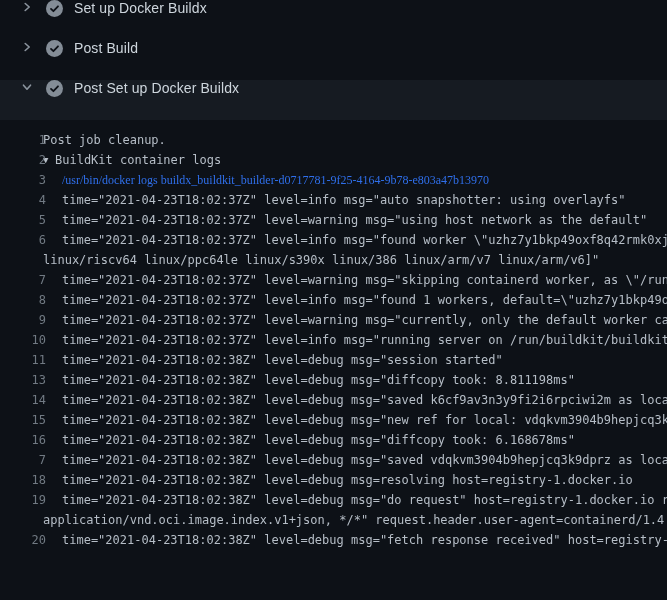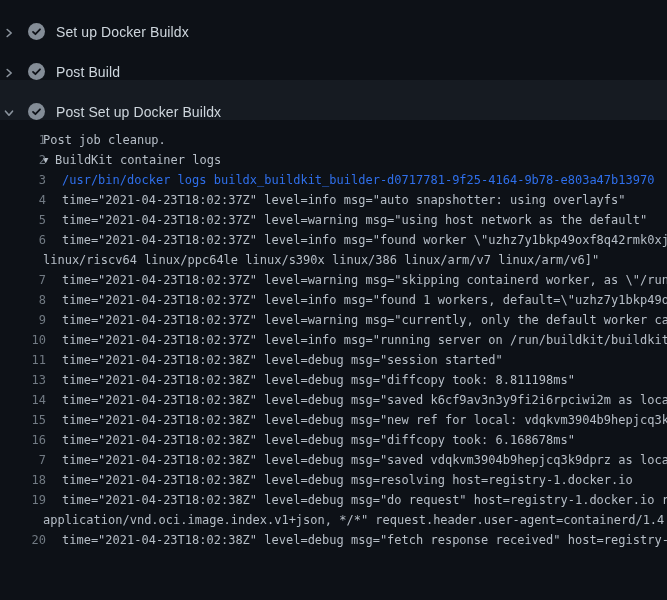--- a/index.html
+++ b/index.html
@@ -15,42 +15,42 @@
   }
   html,body{margin:0;padding:0;}
   body{
     width:667px;height:600px;overflow:hidden;
     background:var(--bg);
     font-family:"Liberation Sans", sans-serif;
   }
   .app{width:667px;height:600px;overflow:hidden;}
   
   .step-row{
-    height:40px;display:flex;align-items:flex-end;
-    padding-left:2px;box-sizing:border-box;cursor:pointer;
+    height:40px;display:flex;align-items:flex-start;
+    padding-left:20px;box-sizing:border-box;cursor:pointer;
   }
   .step-row.expanded{background:var(--highlight);}
   .chev{width:14px;height:14px;flex:0 0 14px;display:flex;align-items:center;justify-content:center;}
   .check{margin-left:12px;flex:0 0 17px;display:flex;}
   .step-label{margin-left:11px;font-size:14px;color:var(--step-text);letter-spacing:.1px;}
   
   .log-area{
     padding-top:10px;
     font-family:"DejaVu Sans Mono","Liberation Mono",monospace;
     font-size:12px;
     overflow:hidden;
   }
   .log-row{position:relative;height:20px;line-height:20px;white-space:pre;}
   .log-num{
     position:absolute;left:0;top:0;width:46px;text-align:right;
     color:var(--line-num);cursor:pointer;
   }
   .log-text{margin-left:43px;color:var(--log-text);}
   .log-text.indent{margin-left:62px;}
-  .log-text.command{color:var(--cmd-blue);}
+  .log-text.command{color:var(--cmd-blue);font-family:Liberation Serif, serif;}
   .tri{display:inline-block;width:12px;font-size:9px;color:var(--log-text);vertical-align:1px;}
 </style>
 </head>
 <body>
 
 <div class="app">
   <div id="steps">
       <div class="step-row">
         <span class="chev">
           <svg width="12" height="12" viewBox="0 0 12 12">

